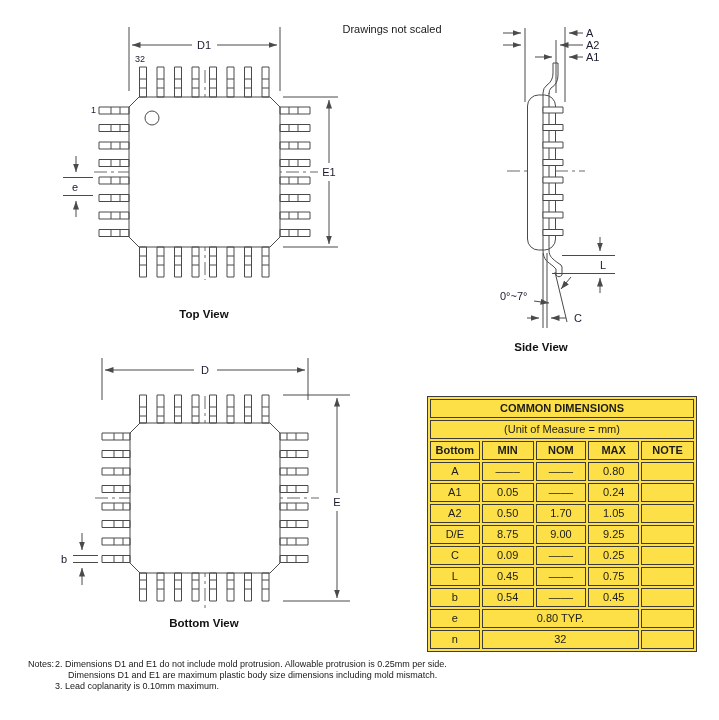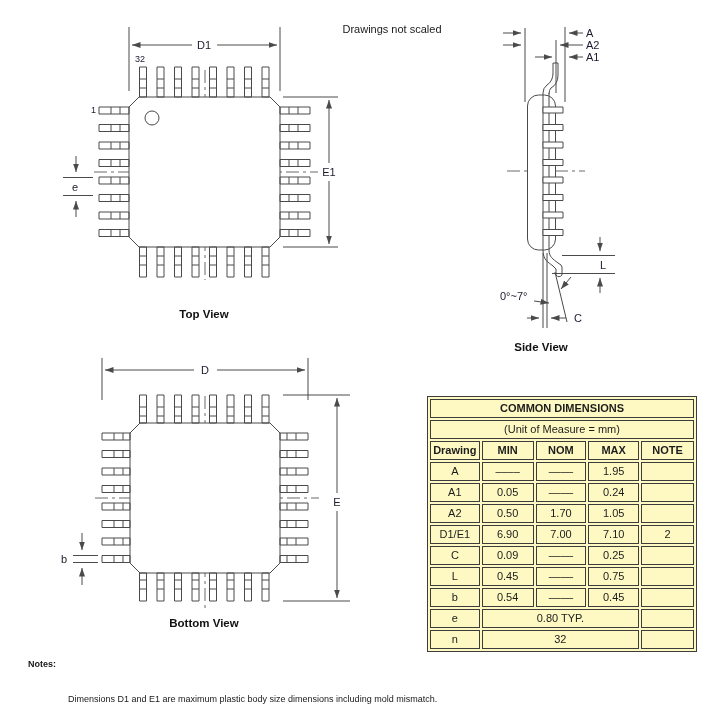--- a/index.html
+++ b/index.html
@@ -10,33 +10,33 @@
   .fw{fill:#fff;}
   .cl{stroke:#5a5a5a;stroke-width:0.9;fill:none;stroke-dasharray:13 4 3 4;}
   .lbl{font-family:"Liberation Sans",sans-serif;font-size:11px;fill:#1a1a2e;}
   .sm{font-size:9px;}
   .ttl{font-weight:bold;font-size:11.5px;fill:#111;}
   .note-top{font-size:11px;fill:#1a1a1a;}
 
   
   .dims-wrap{position:absolute;left:427px;top:396px;width:270px;}
   table.dims{border-collapse:separate;border-spacing:2px;width:270px;table-layout:fixed;
-             border:1px solid #3c3c3c;background:#fef9c3;}
+             border:1px solid #3c3c3c;background:#fde047;}
   table.dims td,table.dims th{border:1px solid #3c3c3c;text-align:center;vertical-align:middle;
              font-size:11px;line-height:13px;padding:1px 0;height:15px;overflow:hidden;}
   .t-title{font-weight:bold;font-size:12px;}
   .t-sub{font-size:10.5px;}
   th{font-weight:bold;}
   .sym{font-weight:normal;}
 
   
   .notes{position:absolute;left:28px;top:659px;width:676px;font-size:9px;line-height:11px;color:#181818;}
   .note-line{position:relative;padding-left:27px;}
-  .note-line.indent2{padding-left:40px;margin-top:35px;}
-  .notes-label{position:absolute;left:0;top:0;font-weight:bold;}
+  .note-line.indent2{padding-left:40px;}
+  .notes-label{position:absolute;left:0;top:0;font-weight:normal;}
 </style>
 </head>
 <body>
 
 <div class="page">
 
   <svg width="719" height="720" viewBox="0 0 719 720">
     <defs>
       <marker id="ah" orient="auto" markerUnits="userSpaceOnUse" markerWidth="10" markerHeight="7" refX="8.5" refY="3">
         <path d="M0,0 L8.5,3 L0,6 Z" fill="#4a4a4a"></path>
@@ -158,53 +158,53 @@
           <col style="width:50px">
         </colgroup>
       <tbody>
         <tr>
           <td colspan="5" class="t-title">COMMON DIMENSIONS</td>
         </tr>
         <tr>
           <td colspan="5" class="t-sub">(Unit of Measure = mm)</td>
         </tr>
         <tr>
-          <th>Drawing</th>
+          <th>Bottom</th>
           <th>MIN</th>
           <th>NOM</th>
           <th>MAX</th>
           <th>NOTE</th>
         </tr>
         <tr>
           <td class="sym">A</td>
           <td>––––</td>
           <td>––––</td>
-          <td>1.95</td>
+          <td>0.80</td>
           <td></td>
         </tr>
         <tr>
           <td class="sym">A1</td>
           <td>0.05</td>
           <td>––––</td>
           <td>0.24</td>
           <td></td>
         </tr>
         <tr>
           <td class="sym">A2</td>
           <td>0.50</td>
           <td>1.70</td>
           <td>1.05</td>
           <td></td>
         </tr>
         <tr>
-          <td class="sym">D1/E1</td>
-          <td>6.90</td>
-          <td>7.00</td>
-          <td>7.10</td>
-          <td>2</td>
+          <td class="sym">D/E</td>
+          <td>8.75</td>
+          <td>9.00</td>
+          <td>9.25</td>
+          <td></td>
         </tr>
         <tr>
           <td class="sym">C</td>
           <td>0.09</td>
           <td>––––</td>
           <td>0.25</td>
           <td></td>
         </tr>
         <tr>
           <td class="sym">L</td>
@@ -231,17 +231,23 @@
           <td></td>
         </tr>
       </tbody>
     </table>
   </div>
 
   <div class="notes">
     <div class="note-line">
       <span class="notes-label">Notes:</span>
     </div>
+    <div class="note-line">
+      <span>2.  Dimensions D1 and E1 do not include mold protrusion. Allowable protrusion is 0.25mm per side.</span>
+    </div>
     <div class="note-line indent2">
       <span>Dimensions D1 and E1 are maximum plastic body size dimensions including mold mismatch.</span>
     </div>
+    <div class="note-line">
+      <span>3.  Lead coplanarity is 0.10mm maximum.</span>
+    </div>
   </div>
 </div>
 
 </body></html>

